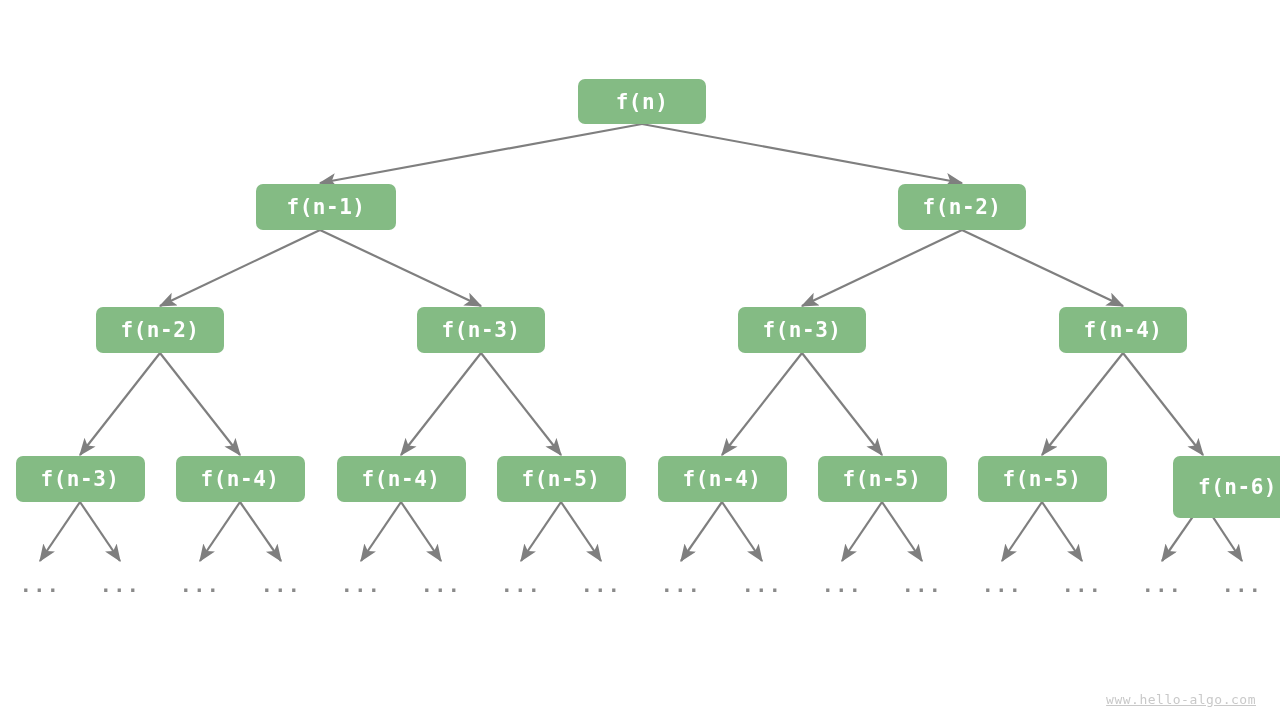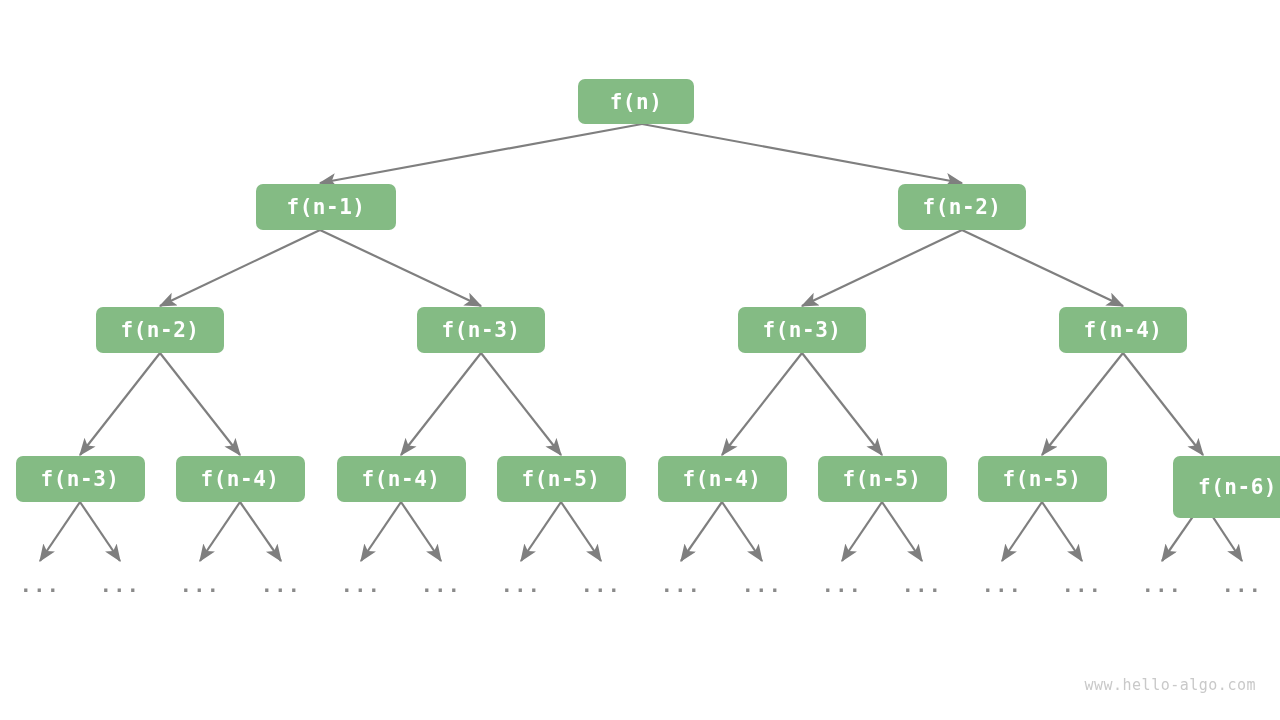--- a/index.html
+++ b/index.html
@@ -46,25 +46,26 @@
     font-weight: bold;
     letter-spacing: 1.5px;
     line-height: 1;
     white-space: nowrap;
     transform: translate(-50%, -50%);
   }
   #watermark {
     position: absolute;
     color: #c9c9c9;
     font-family: "DejaVu Sans Mono", "Liberation Mono", monospace;
-    font-size: 15px;
+    font-size: 13px;
     letter-spacing: 0.5px;
     white-space: nowrap;
     right: 24px;
-    top: 676px;
+    top: 692px;
+    text-decoration: underline;
   }
 </style>
 </head>
 <body>
 
 <div id="canvas">
 
   <svg id="edges" viewBox="0 0 1280 720" xmlns="http://www.w3.org/2000/svg">
     <defs>
       <marker id="arrowhead" markerWidth="9" markerHeight="9" refX="7.4" refY="3.2" orient="auto" markerUnits="strokeWidth">
@@ -101,21 +102,21 @@
         <line x1="882" y1="502" x2="842" y2="561" stroke="#7f7f7f" stroke-width="2.2" marker-end="url(#arrowhead)"></line>
         <line x1="882" y1="502" x2="922" y2="561" stroke="#7f7f7f" stroke-width="2.2" marker-end="url(#arrowhead)"></line>
         <line x1="1042" y1="502" x2="1002" y2="561" stroke="#7f7f7f" stroke-width="2.2" marker-end="url(#arrowhead)"></line>
         <line x1="1042" y1="502" x2="1082" y2="561" stroke="#7f7f7f" stroke-width="2.2" marker-end="url(#arrowhead)"></line>
         <line x1="1203" y1="502" x2="1162" y2="561" stroke="#7f7f7f" stroke-width="2.2" marker-end="url(#arrowhead)"></line>
         <line x1="1203" y1="502" x2="1242" y2="561" stroke="#7f7f7f" stroke-width="2.2" marker-end="url(#arrowhead)"></line>
       </g>
   </svg>
 
   <div id="node-layer">
-      <div class="node" style="left: 578px; top: 79px; width: 116px; height: 45px;">f(n)</div>
+      <div class="node" style="left: 578px; top: 79px; width: 128px; height: 45px;">f(n)</div>
       <div class="node" style="left: 256px; top: 184px; width: 140px; height: 46px;">f(n-1)</div>
       <div class="node" style="left: 898px; top: 184px; width: 128px; height: 46px;">f(n-2)</div>
       <div class="node" style="left: 96px; top: 307px; width: 128px; height: 46px;">f(n-2)</div>
       <div class="node" style="left: 417px; top: 307px; width: 128px; height: 46px;">f(n-3)</div>
       <div class="node" style="left: 738px; top: 307px; width: 128px; height: 46px;">f(n-3)</div>
       <div class="node" style="left: 1059px; top: 307px; width: 128px; height: 46px;">f(n-4)</div>
       <div class="node" style="left: 15.5px; top: 456px; width: 129px; height: 46px;">f(n-3)</div>
       <div class="node" style="left: 175.5px; top: 456px; width: 129px; height: 46px;">f(n-4)</div>
       <div class="node" style="left: 336.5px; top: 456px; width: 129px; height: 46px;">f(n-4)</div>
       <div class="node" style="left: 496.5px; top: 456px; width: 129px; height: 46px;">f(n-5)</div>

